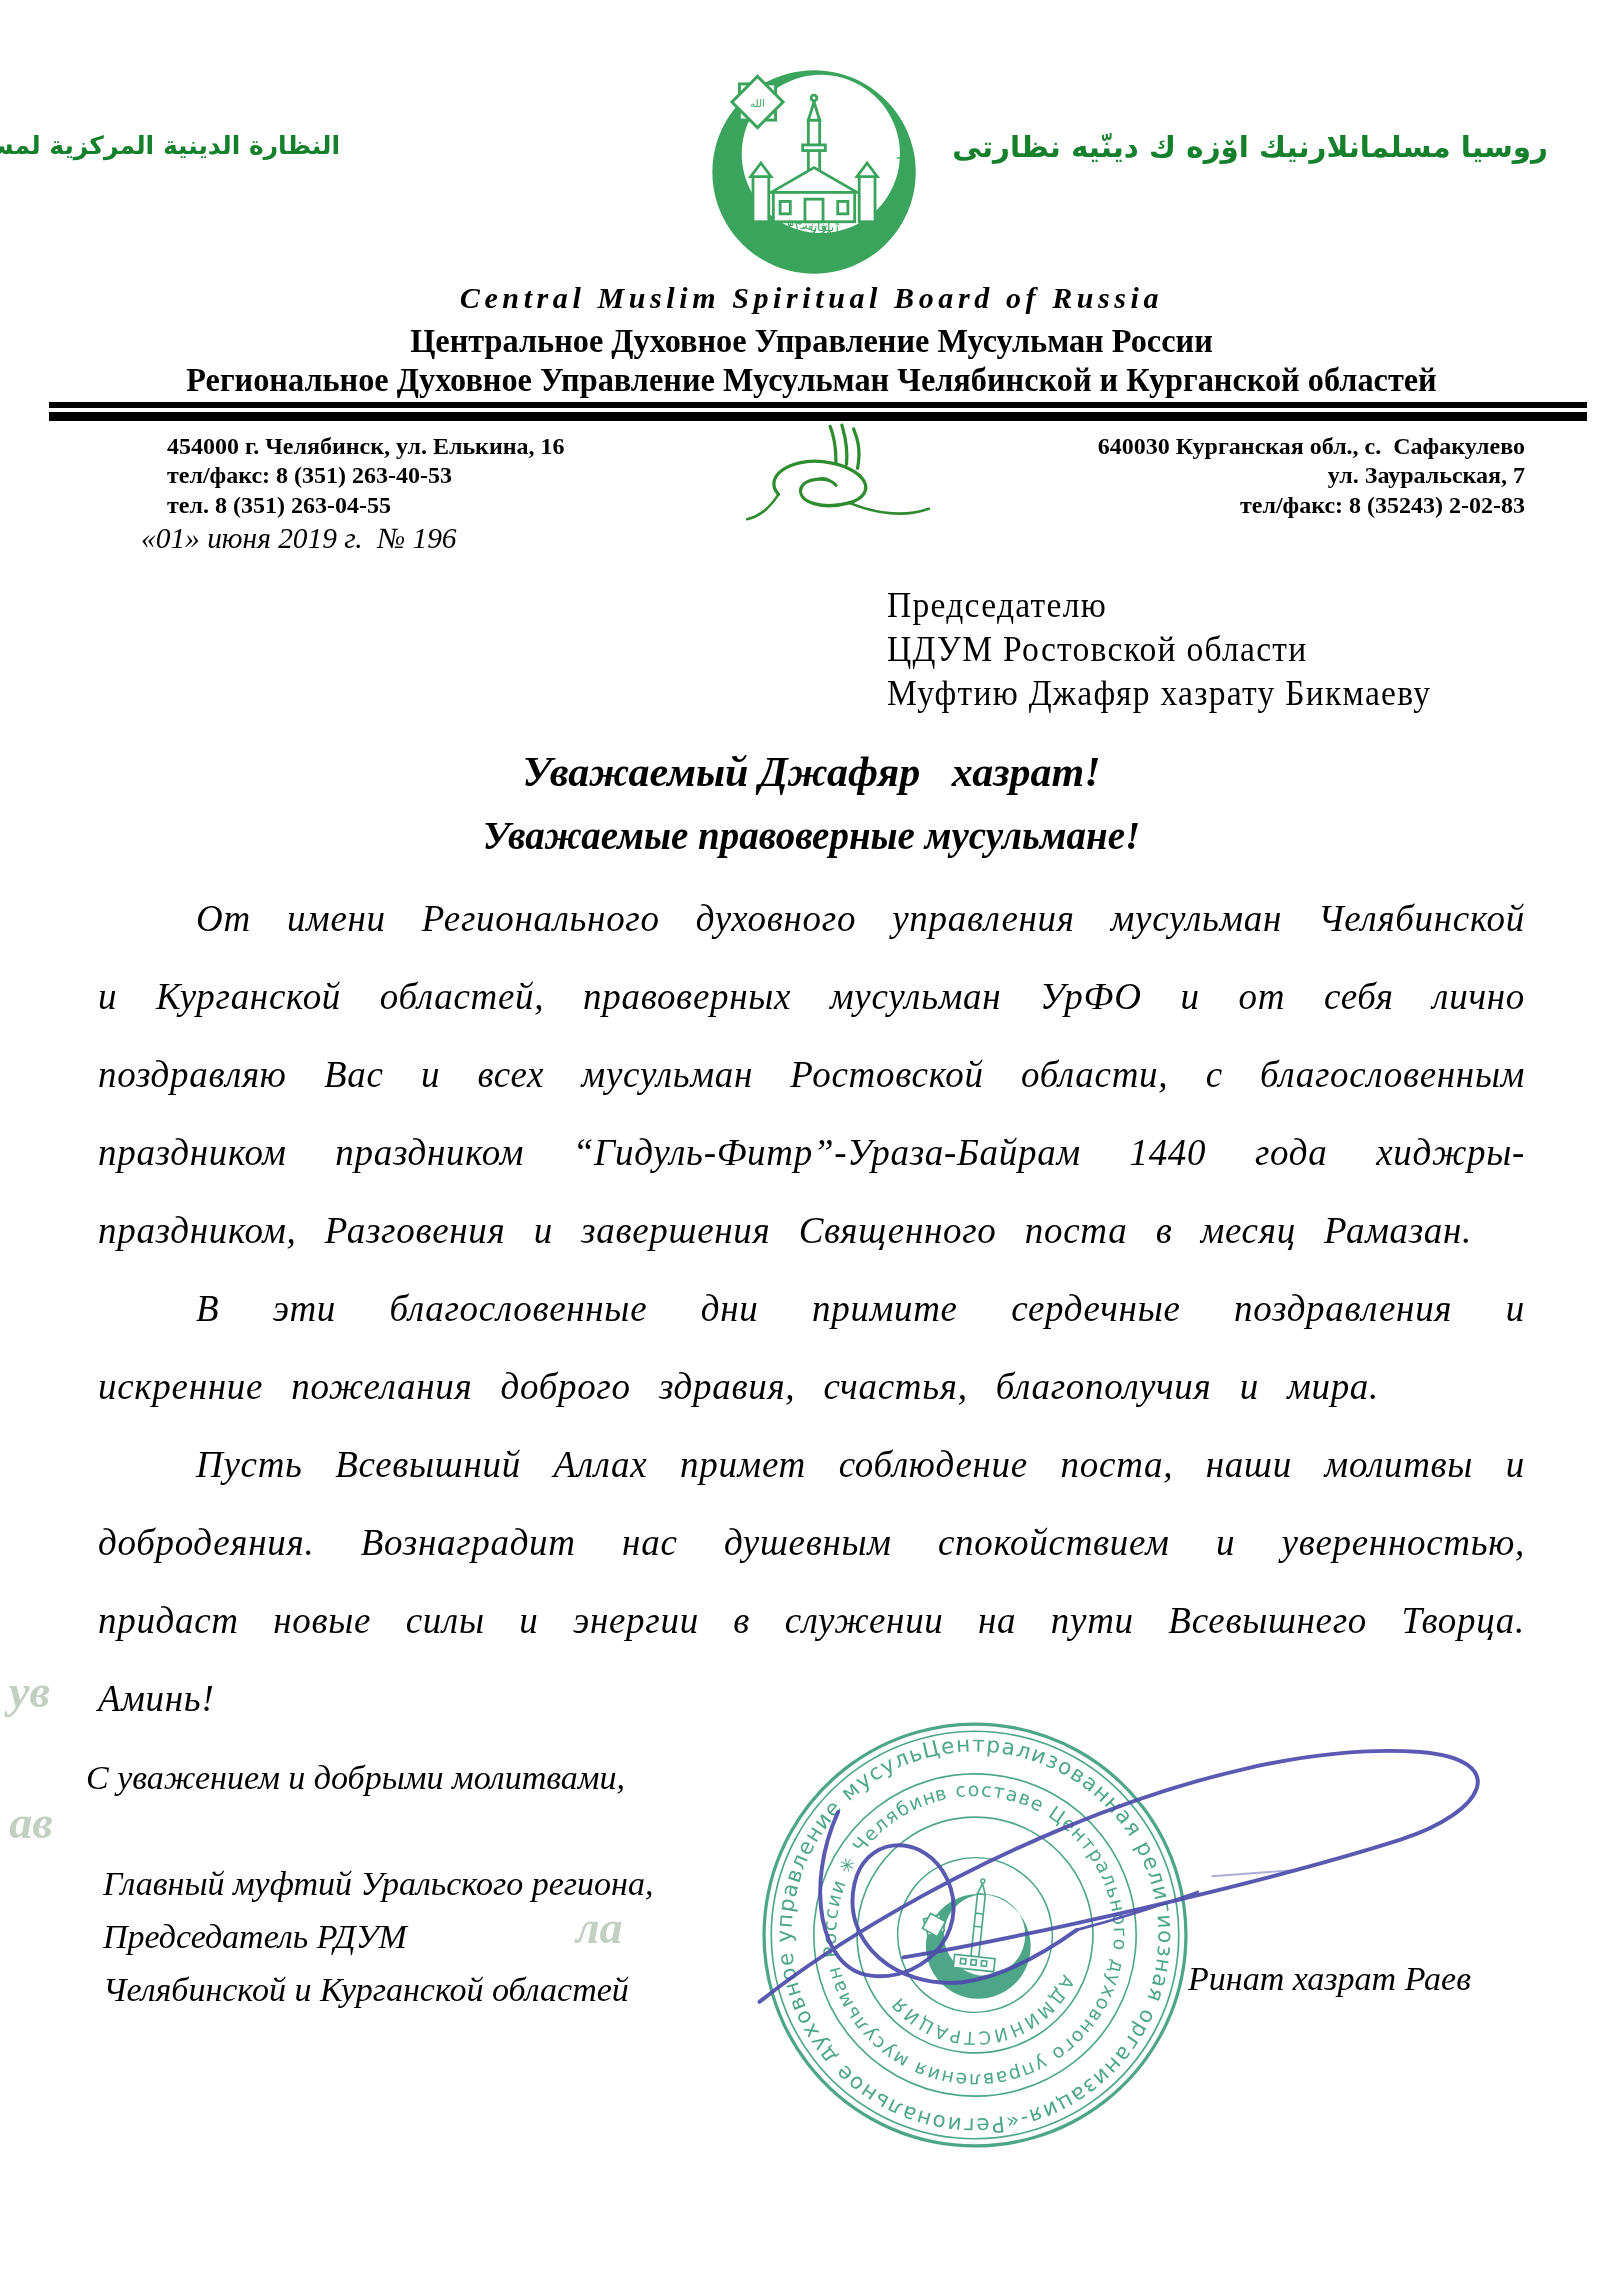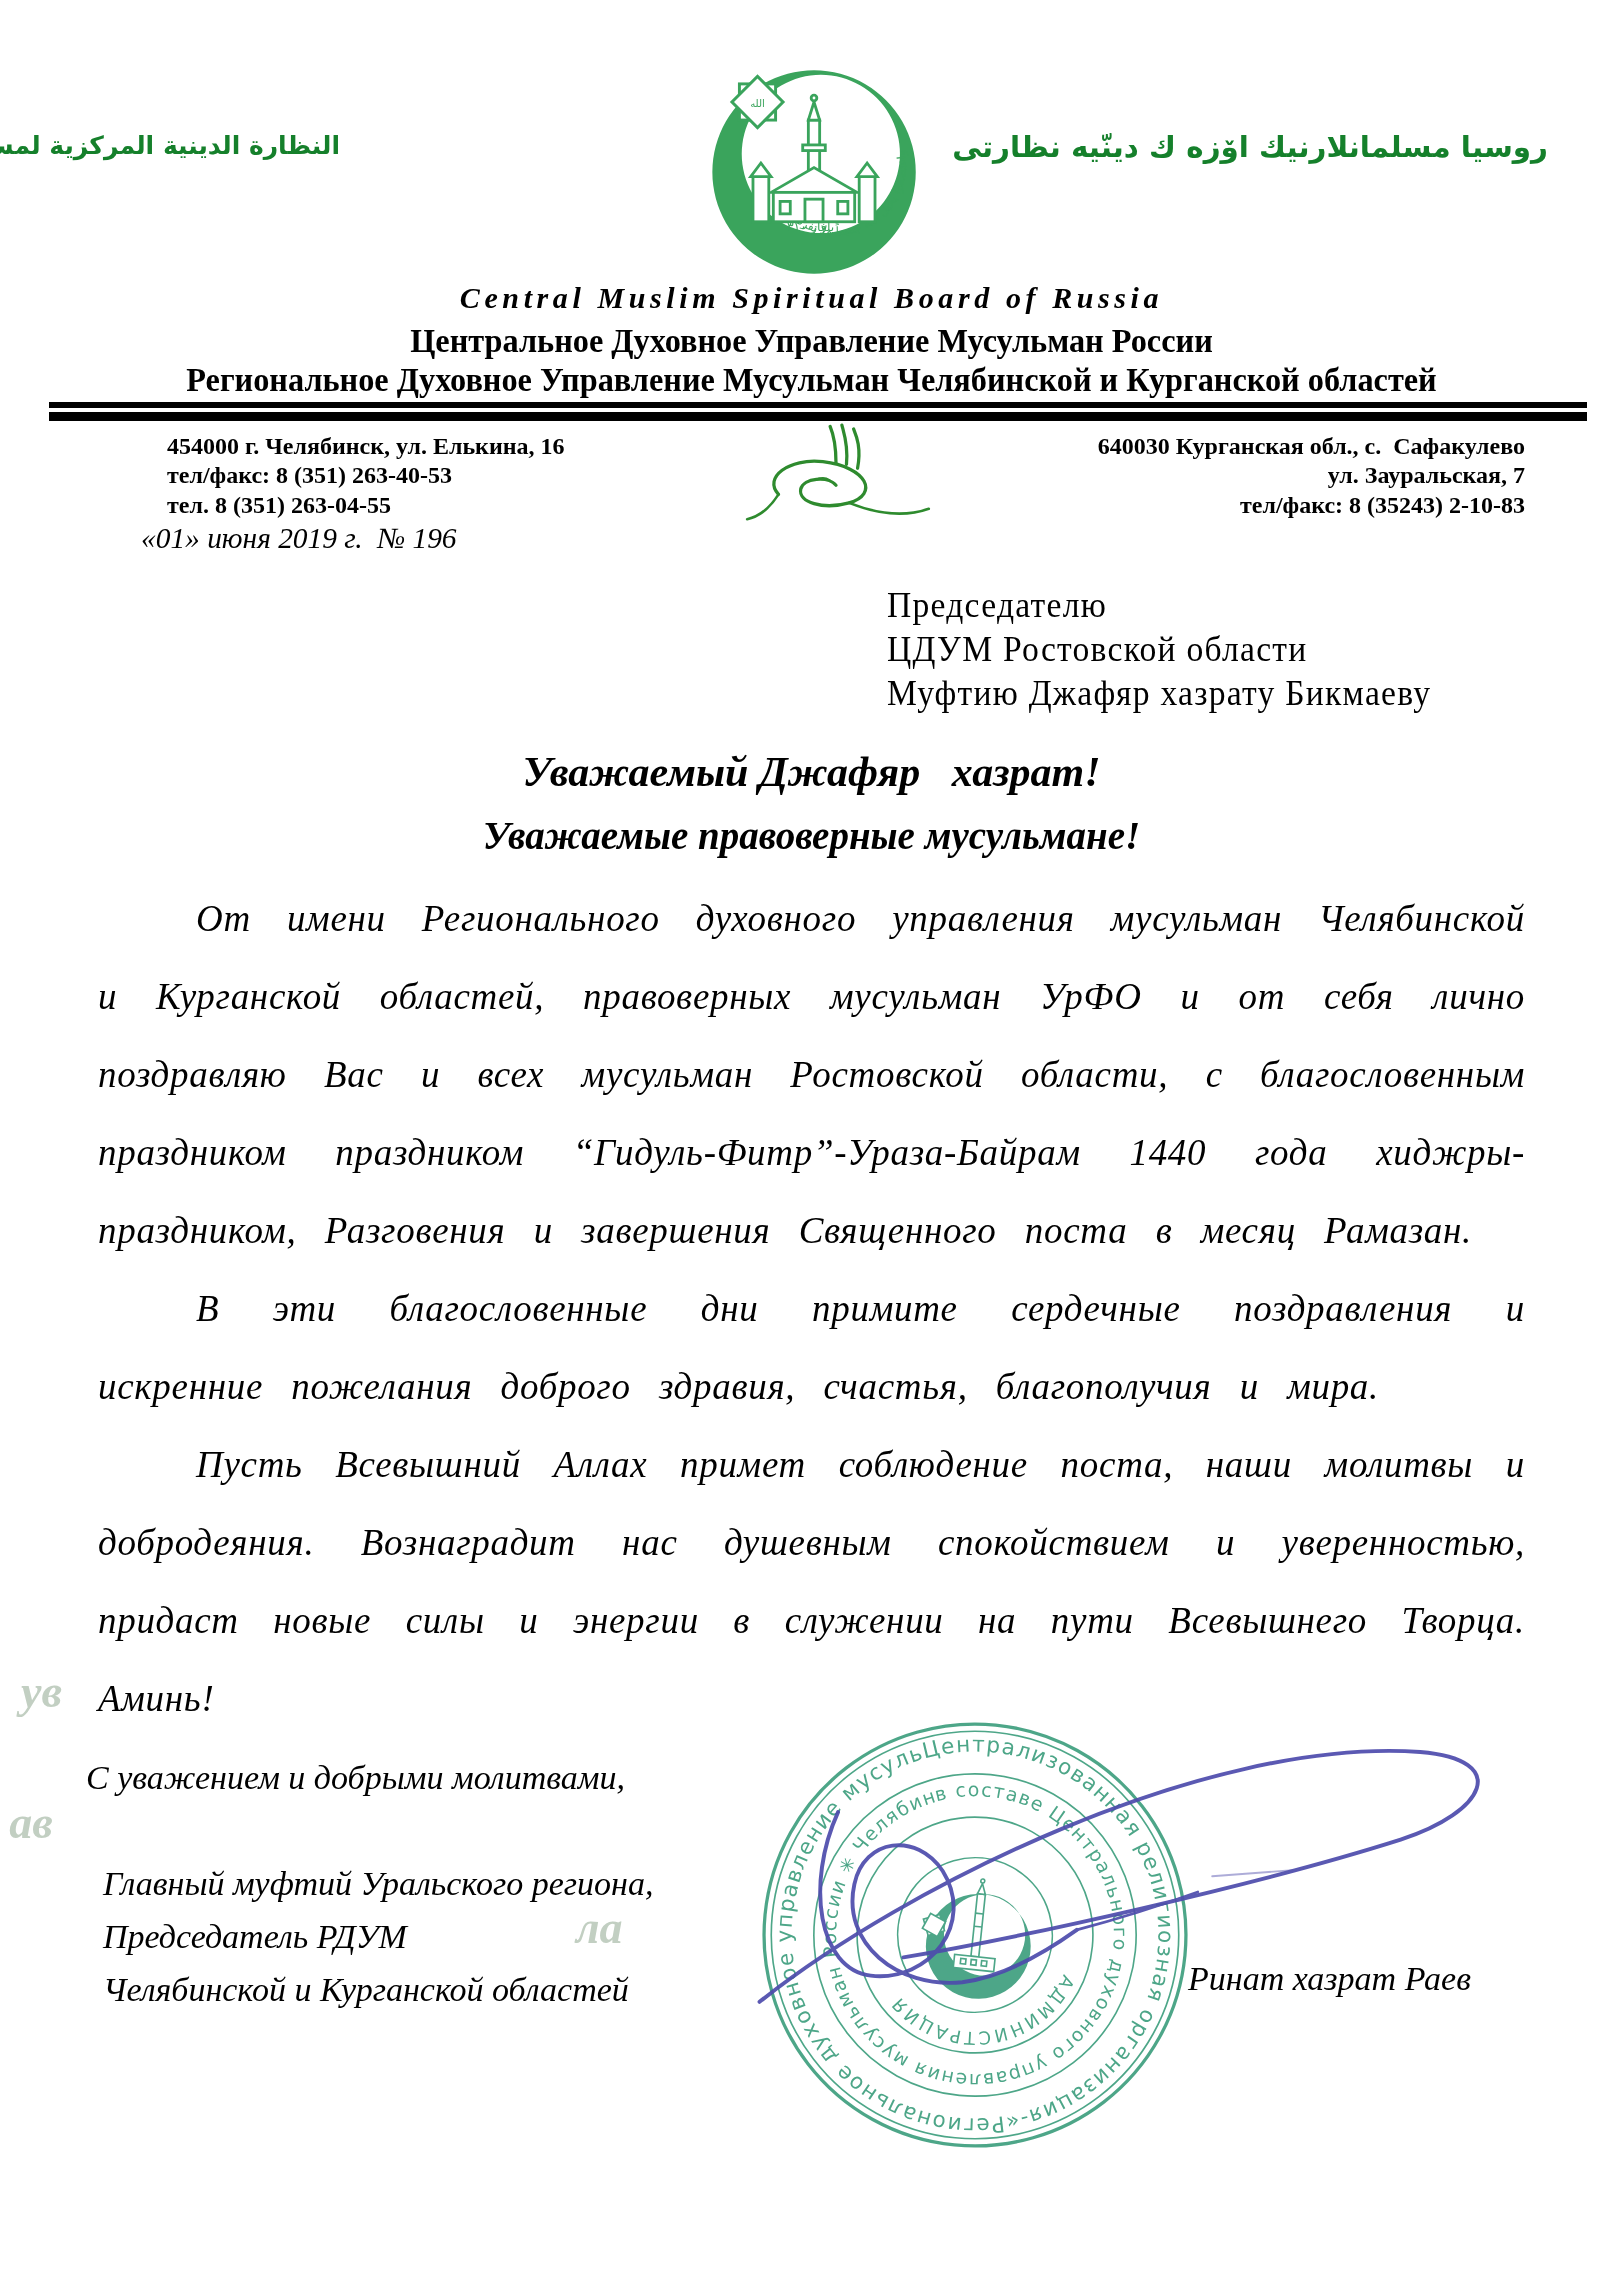--- a/index.html
+++ b/index.html
@@ -115,21 +115,21 @@
   <div class="abs rule" style="top:412px;height:9.2px;"></div>
 
   <div class="abs contact" style="left:167px;top:432px;text-align:left;">
     <div>454000 г. Челябинск, ул. Елькина, 16</div>
     <div>тел/факс: 8 (351) 263-40-53</div>
     <div>тел. 8 (351) 263-04-55</div>
   </div>
   <div class="abs contact" style="right:98px;top:432px;text-align:right;">
     <div class="prewrap">640030 Курганская обл., с.  Сафакулево</div>
     <div>ул. Зауральская, 7</div>
-    <div>тел/факс: 8 (35243) 2-10-83</div>
+    <div>тел/факс: 8 (35243) 2-02-83</div>
   </div>
 
   <svg class="abs" style="left:738px;top:417px;" width="196" height="128" viewBox="0 0 300 195">
     <g stroke="#2e8b2e" fill="none" stroke-width="5" stroke-linecap="round">
       <path d="M 62 118 C 38 92 78 62 130 68 C 198 76 216 118 170 131 C 130 142 92 130 96 110 C 100 92 138 90 150 104"></path>
       <path d="M 170 131 C 218 150 258 152 292 140" stroke-width="4"></path>
       <path d="M 150 70 C 150 42 146 26 141 14"></path>
       <path d="M 166 72 C 169 42 162 24 159 12"></path>
       <path d="M 183 78 C 189 46 181 28 177 18"></path>
       <path d="M 62 118 C 48 140 32 152 14 156" stroke-width="4"></path>
@@ -147,21 +147,21 @@
 
   <div class="abs salut salut1 prewrap">Уважаемый Джафяр   хазрат!</div>
   <div class="abs salut salut2">Уважаемые правоверные мусульмане!</div>
 
   <div class="abs body-text">
     <p>От имени Регионального духовного управления мусульман Челябинской и Курганской областей, правоверных мусульман УрФО и от себя лично поздравляю Вас и всех мусульман Ростовской области, с благословенным праздником праздником “Гидуль-Фитр”-Ураза-Байрам 1440 года хиджры-праздником, Разговения и завершения Священного поста в месяц Рамазан.</p>
     <p>В эти благословенные дни примите сердечные поздравления и искренние пожелания доброго здравия, счастья, благополучия и мира.</p>
     <p>Пусть Всевышний Аллах примет соблюдение поста, наши молитвы и добродеяния. Вознаградит нас душевным спокойствием и уверенностью, придаст новые силы и энергии в служении на пути Всевышнего Творца.  Аминь!</p>
   </div>
 
-  <div class="abs ghost" style="left:21px;top:1665px;">ув</div>
+  <div class="abs ghost" style="left:9px;top:1665px;">ув</div>
   <div class="abs ghost" style="left:9.2px;top:1796px;">ав</div>
   <div class="abs ghost" style="left:576px;top:1901px;">ла</div>
 
   <div class="abs closing" style="left:86px;top:1759px;">С уважением и добрыми молитвами,</div>
 
   <div class="abs closing" style="left:86px;top:1857px;line-height:53px;margin-left:17px;">
     <div>Главный муфтий Уральского региона,</div>
     <div>Председатель РДУМ</div>
     <div>Челябинской и Курганской областей</div>
   </div>

